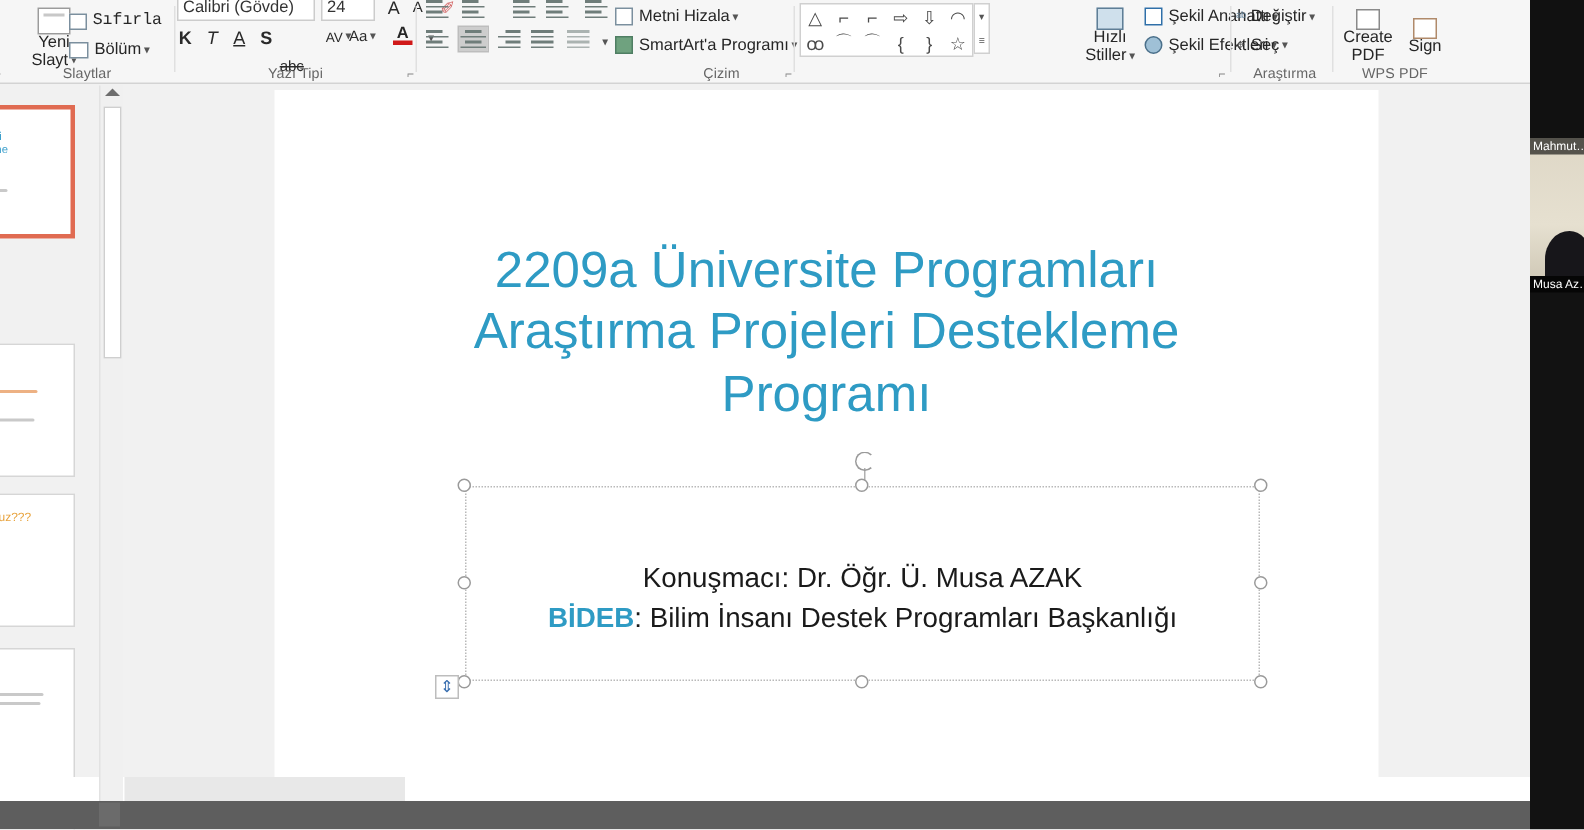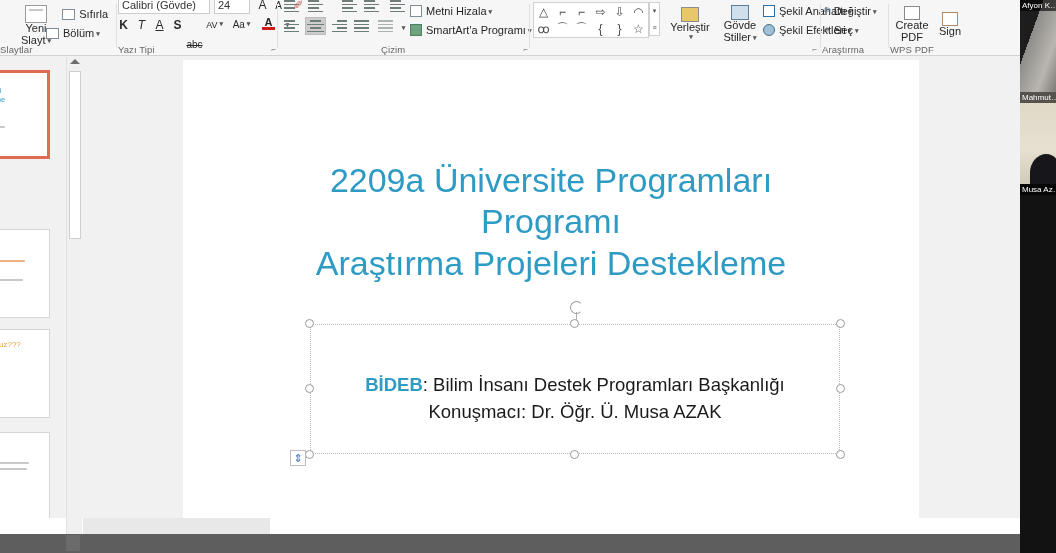--- a/index.html
+++ b/index.html
@@ -13,21 +13,21 @@
 
   
   #ribbon{
     position:absolute; left:0; top:0; width:1020px; height:56px;
     background:#f6f6f6;
     border-bottom:1px solid #d3d3d3;
   }
   .rgroup{ position:absolute; top:0; height:56px; }
   .rgroup .glabel{
     position:absolute; bottom:1px; left:0; width:100%;
-    text-align:left; font-size:9.5px; color:#666;
+    text-align:center; font-size:9.5px; color:#666;
     letter-spacing:.1px; white-space:nowrap;
   }
   .gsep{ position:absolute; top:4px; width:1px; height:44px; background:#e0e0e0; }
   .dlg{ position:absolute; bottom:2px; font-size:8px; color:#8a8a8a; }
 
   .btn{ position:absolute; display:flex; align-items:center; justify-content:center;
         font-size:11px; color:#262626; white-space:nowrap; cursor:default; }
   .btn.big{ flex-direction:column; line-height:1.08; }
   .cap{ font-size:11px; color:#262626; white-space:nowrap; }
   .cap.small{ font-size:10.5px; }
@@ -126,21 +126,21 @@
 
     <div class="rgroup" style="left:0px; width:116px;">
       <div class="btn big" style="left:10px; top:4px; width:52px; height:44px;">
         <div class="newslide-ic"></div>
         <span class="cap">Yeni</span>
         <span class="cap">
           <span>Slayt</span><b class="caret">▾</b>
         </span>
       </div>
 
-      <div class="btn" style="left:46px; top:5px; width:62px; height:18px; justify-content:flex-end;">
+      <div class="btn" style="left:46px; top:5px; width:62px; height:18px; justify-content:space-between;font-family:Liberation Mono, monospace;">
         <span class="sqicon" style="position:relative; width:13px;height:11px;border-color:#7b8f9e;margin-right:4px;"></span>
         <span class="cap">Sıfırla</span>
       </div>
 
       <div class="btn" style="left:46px; top:24px; width:66px; height:18px; justify-content:flex-start;">
         <span class="sqicon" style="position:relative; width:13px;height:11px;border-color:#7b8f9e;margin-right:4px;"></span>
         <span class="cap">
           <span>Bölüm</span><b class="caret">▾</b>
         </span>
       </div>
@@ -155,21 +155,21 @@
       <div class="fontbox" style="left:96px; top:-4px; width:36px;">24</div>
       <div class="fbtn" style="left:136px; top:-4px;">A</div>
       <div class="fbtn" style="left:152px; top:-3px; font-size:10px;">A</div>
       <div class="fbtn" style="left:172px; top:-4px; color:#d46a6a;">✐</div>
 
       <div class="fbtn" style="left:-3px; top:16px; font-weight:700;">K</div>
       <div class="fbtn" style="left:15px; top:16px; font-style:italic;">T</div>
       <div class="fbtn" style="left:33px; top:16px; text-decoration:underline;">A</div>
       <div class="fbtn" style="left:51px; top:16px; font-weight:700;">S</div>
       <div class="fbtn" style="left:68px; top:17px; font-size:10px; text-decoration:line-through;margin-top:19px;">abc</div>
-      <div class="fbtn" style="left:88px; top:16px; font-size:9px;justify-content:flex-end;">
+      <div class="fbtn" style="left:99px; top:16px; font-size:9px;justify-content:flex-end;">
         <span>AV</span>
           <b class="caret">▾</b>
       </div>
       <div class="fbtn" style="left:115px; top:16px; font-size:10px;">
         <span>Aa</span>
           <b class="caret">▾</b>
       </div>
       <div class="fbtn" style="left:142px; top:15px; flex-direction:column;">
         <span style="font-size:11px;font-weight:700;color:#262626;line-height:9px;">A</span>
         <span style="display:block;width:13px;height:3px;background:#d01919;"></span>
@@ -280,29 +280,24 @@
         <span>⌒</span>
         <span>{</span>
         <span>}</span>
         <span>☆</span>
       </div>
       <div class="shapes-side" style="left:118px; top:2px; height:34px;">
         <span>▾</span>
         <span>≡</span>
       </div>
 
-      <div class="btn big" style="left:132px; top:2px; width:54px; height:44px;">
-        <span class="sqicon gold" style="position:relative;width:18px;height:15px;"></span>
-        <span class="cap">Yerleştir</span>
-        <b class="caret">▾</b>
-      </div>
 
       <div class="btn big" style="left:186px; top:2px; width:46px; height:44px;">
         <span class="sqicon" style="position:relative;width:18px;height:15px;border-color:#5f7e96;background:#cfe0ec;"></span>
-        <span class="cap">Gövde</span>
+        <span class="cap">Hızlı</span>
         <span class="cap">
           <span>Stiller</span><b class="caret">▾</b>
         </span>
       </div>
 
       <div class="btn" style="left:232px; top:2px; height:17px; justify-content:flex-start;">
         <span class="sqicon" style="position:relative;width:12px;height:12px;margin-right:4px;border-color:#2f6fa8;background:#fff;"></span>
         <span class="cap">
           <span>Şekil Anahattı</span><b class="caret">▾</b>
         </span>
@@ -387,32 +382,32 @@
   <div id="thumbscroll">
     <div class="arw"></div>
     <div class="thumbbar"></div>
   </div>
 
   <div id="canvasarea">
     <div id="slide">
 
       <div id="slide-title">
         <div>2209a Üniversite Programları</div>
+        <div>Araştırma Projeleri Destekleme</div>
         <div>Programı</div>
-        <div>Araştırma Projeleri Destekleme</div>
       </div>
 
       <div id="textbox">
         <div id="tb-border"></div>
 
         <div id="tb-body">
+          <div>Konuşmacı: Dr. Öğr. Ü. Musa AZAK</div>
           <div>
             <span class="hl">BİDEB</span><span>: Bilim İnsanı Destek Programları Başkanlığı</span>
           </div>
-          <div>Konuşmacı: Dr. Öğr. Ü. Musa AZAK</div>
         </div>
 
         <div style="position:absolute; left:50%; top:0;">
           <div id="rotstem"></div>
           <div id="rot"></div>
         </div>
 
         <div class="handle" style="left:-5px;  top:-5px;"></div>
         <div class="handle" style="left:calc(50% - 5px); top:-5px;"></div>
         <div class="handle" style="right:-5px; top:-5px;"></div>
@@ -431,23 +426,20 @@
   <div id="panegap">
     <div class="l"></div>
     <div class="t"></div>
   </div>
   <div id="statusbar">
     <div class="nub"></div>
   </div>
 
   <div id="videopanel">
 
-    <div class="vtile" style="top:0px; height:92px; background:linear-gradient(110deg,#1d1d1d 0%,#1d1d1d 34%,#8e8d8a 34%,#b9b6b0 72%,#7d7a75 100%);">
-      <div class="vname top">Afyon K…</div>
-    </div>
 
     <div class="vtile" style="top:92px; height:96px; background:linear-gradient(180deg,#ded7c6 0%,#e6e0d0 60%,#cfc8b6 100%);">
       <div class="vname top">Mahmut…</div>
       <div style="position:absolute;right:-4px;bottom:0;width:30px;height:34px;background:#17161a;border-radius:60% 50% 0 0;"></div>
     </div>
 
     <div class="vtile" style="top:184px; height:369px; background:#121212;">
       <div class="vname top">Musa Az…</div>
     </div>
 

